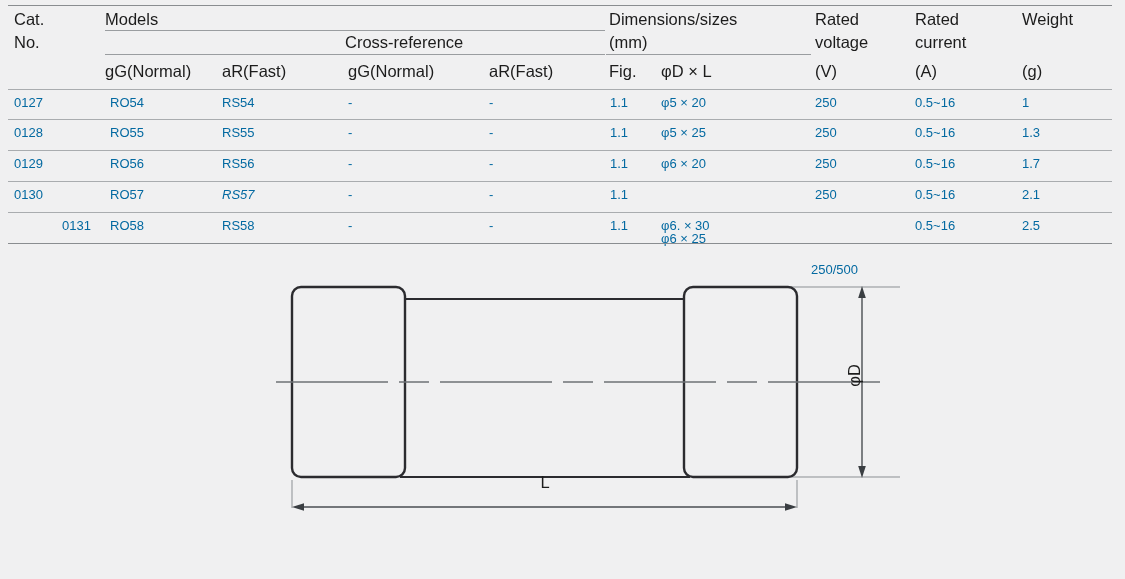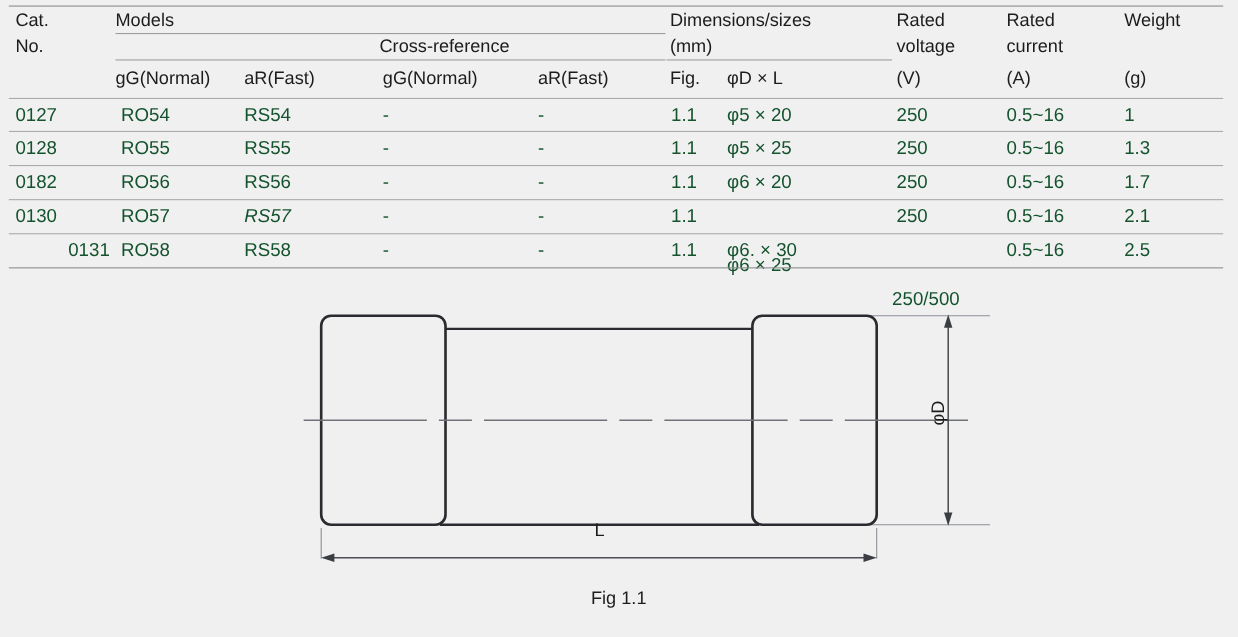--- a/index.html
+++ b/index.html
@@ -55,22 +55,22 @@
     height: 0;
     border-top: 1.2px solid #a9acaf;
   }
   .row-rule.thick {
     border-top: 1.6px solid #8a8d90;
   }
 
   .cell {
     position: absolute;
     white-space: nowrap;
-    font-size: 17px;
-    color: #14532d;
+    font-size: 13px;
+    color: #0369a1;
   }
 
   
   .drawing {
     position: absolute;
     left: 0;
     top: 258px;
     width: 1125px;
     height: 321px;
   }
@@ -151,21 +151,21 @@
       <div class="cell" style="left:489px; top:125px;">-</div>
       <div class="cell" style="left:610px; top:125px;">1.1</div>
       <div class="cell" style="left:661px; top:125px;">φ5 × 25</div>
       <div class="cell" style="left:815px; top:125px;">250</div>
       <div class="cell" style="left:915px; top:125px;">0.5~16</div>
       <div class="cell" style="left:1022px;top:125px;">1.3</div>
     </div>
     <div class="row-rule" style="top:150px;"></div>
 
     <div>
-      <div class="cell" style="left:14px;  top:156px;">0182</div>
+      <div class="cell" style="left:14px;  top:156px;">0129</div>
       <div class="cell" style="left:110px; top:156px;">RO56</div>
       <div class="cell" style="left:222px; top:156px;">RS56</div>
       <div class="cell" style="left:348px; top:156px;">-</div>
       <div class="cell" style="left:489px; top:156px;">-</div>
       <div class="cell" style="left:610px; top:156px;">1.1</div>
       <div class="cell" style="left:661px; top:156px;">φ6 × 20</div>
       <div class="cell" style="left:815px; top:156px;">250</div>
       <div class="cell" style="left:915px; top:156px;">0.5~16</div>
       <div class="cell" style="left:1022px;top:156px;">1.7</div>
     </div>
@@ -246,15 +246,14 @@
     
     <div style="position:absolute; left:834px; top:108px; width:40px;
                 transform:rotate(-90deg); transform-origin:center center;
                 text-align:center; font-size:16.5px; color:#1c1c1c;">φD</div>
 
     
     <div style="position:absolute; left:520px; top:215px; width:50px;
                 text-align:center; font-size:16.5px; color:#1c1c1c;">L</div>
   </div>
 
-  <div class="fig-caption">Fig 1.1</div>
 
 </div>
 
 </body></html>

